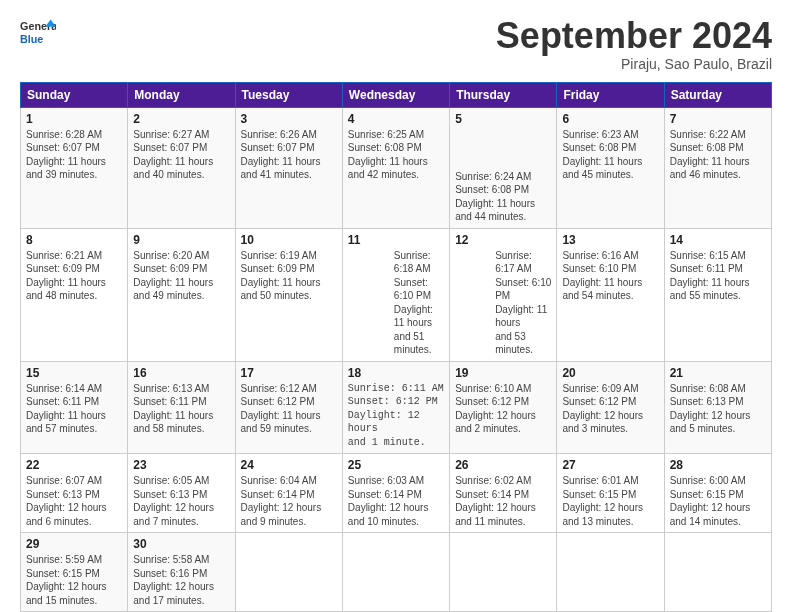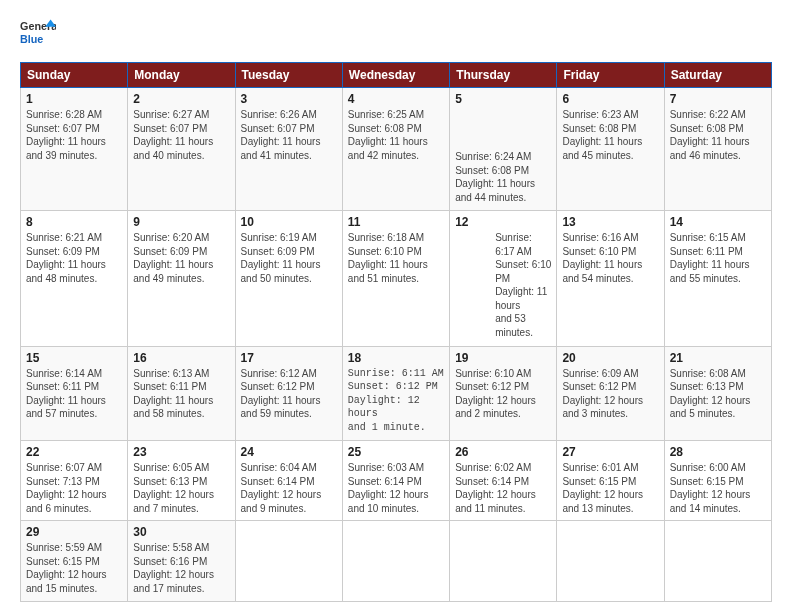--- a/index.html
+++ b/index.html
@@ -44,21 +44,21 @@
     .subtitle {
       font-size: 14px;
       color: #555;
     }
     .calendar {
       width: 100%;
       border-collapse: collapse;
       flex: 1;
     }
     .calendar thead tr th {
-      background-color: #7f1d1d;
+      background-color: #4c1d95;
       color: #fff;
       font-size: 12px;
       font-weight: bold;
       text-align: left;
       padding: 5px 6px;
       border: 1px solid #1565c0;
     }
     .calendar tbody tr td {
       vertical-align: top;
       border: 1px solid #ccc;
@@ -95,20 +95,24 @@
 
 <div class="page">
   <div class="header">
     <div class="logo">
       <svg class="logo-icon" viewBox="0 0 40 40" xmlns="http://www.w3.org/2000/svg">
   <text x="0" y="16" font-size="12" font-weight="bold" fill="#333" font-family="Arial">General</text>
   <text x="0" y="30" font-size="12" font-weight="bold" fill="#1565c0" font-family="Arial">Blue</text>
   <polygon points="34,4 40,12 28,12" fill="#1a8fe8"></polygon>
 </svg>
     </div>
+    <div class="title-block">
+      <div class="month-title">September 2024</div>
+      <div class="subtitle">Piraju, Sao Paulo, Brazil</div>
+    </div>
   </div>
 
   <table class="calendar">
     <thead>
       <tr id="days-header-row">
           <th>Sunday</th>
           <th>Monday</th>
           <th>Tuesday</th>
           <th>Wednesday</th>
           <th>Thursday</th>
@@ -185,21 +189,21 @@
           </td>
           <td>
             <span class="day-number">10</span>
             <div class="cell-text" style="white-space: pre-line;">Sunrise: 6:19 AM
 Sunset: 6:09 PM
 Daylight: 11 hours
 and 50 minutes.</div>
           </td>
           <td>
             <span class="day-number">11</span>
-            <div class="cell-text" style="white-space: pre-line;">Sunrise: 6:18 AM
+            <div class="cell-text" style="white-space: pre-line; margin-left: 46px;">Sunrise: 6:18 AM
 Sunset: 6:10 PM
 Daylight: 11 hours
 and 51 minutes.</div>
           </td>
           <td>
             <span class="day-number">12</span>
             <div class="cell-text" style="white-space: pre-line; margin-left: 40px;">Sunrise: 6:17 AM
 Sunset: 6:10 PM
 Daylight: 11 hours
 and 53 minutes.</div>
@@ -267,21 +271,21 @@
             <div class="cell-text" style="white-space: pre-line;">Sunrise: 6:08 AM
 Sunset: 6:13 PM
 Daylight: 12 hours
 and 5 minutes.</div>
           </td>
         </tr>
         <tr>
           <td>
             <span class="day-number">22</span>
             <div class="cell-text" style="white-space: pre-line;">Sunrise: 6:07 AM
-Sunset: 7:13 PM
+Sunset: 6:13 PM
 Daylight: 12 hours
 and 6 minutes.</div>
           </td>
           <td>
             <span class="day-number">23</span>
             <div class="cell-text" style="white-space: pre-line;">Sunrise: 6:05 AM
 Sunset: 6:13 PM
 Daylight: 12 hours
 and 7 minutes.</div>
           </td>

